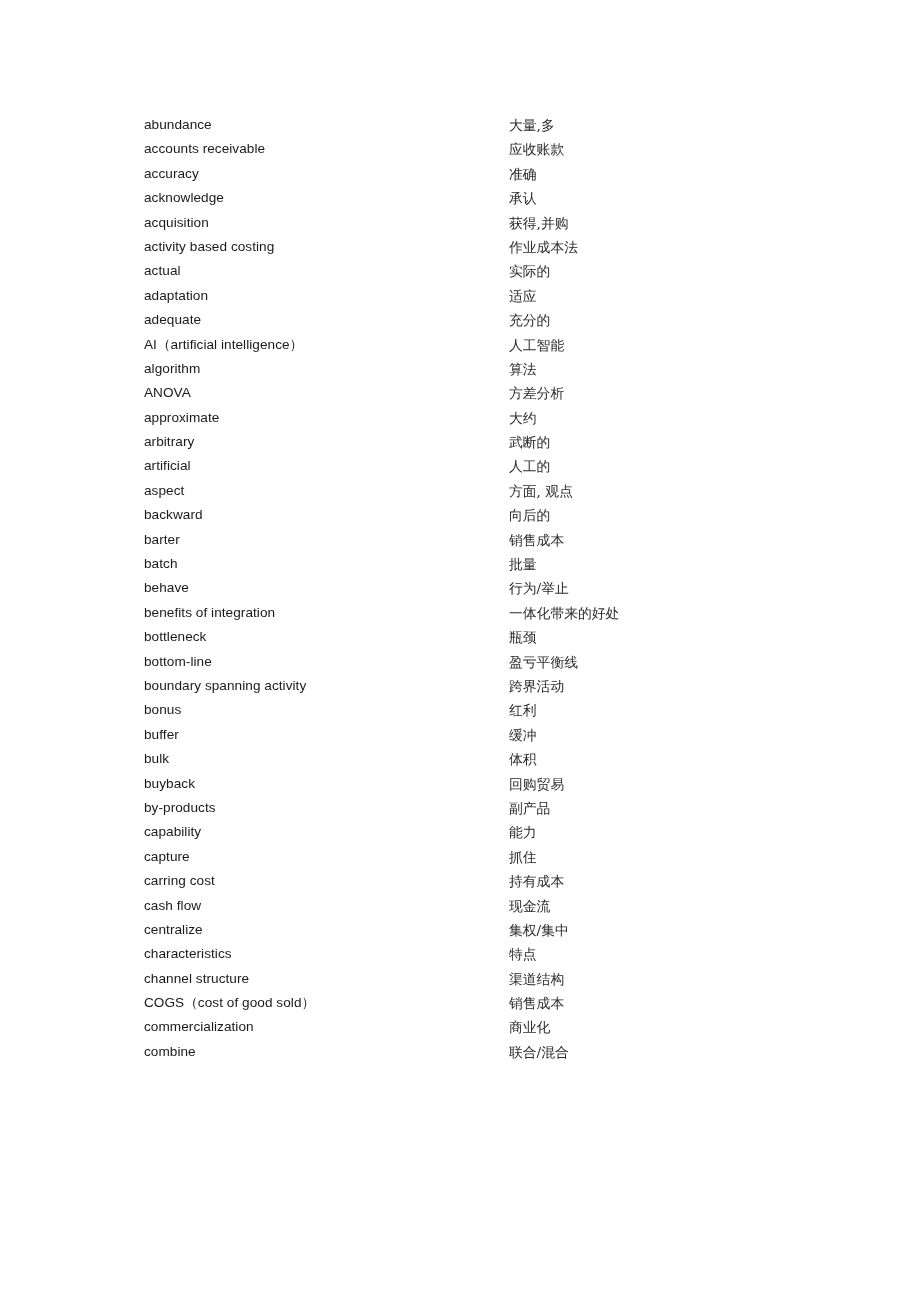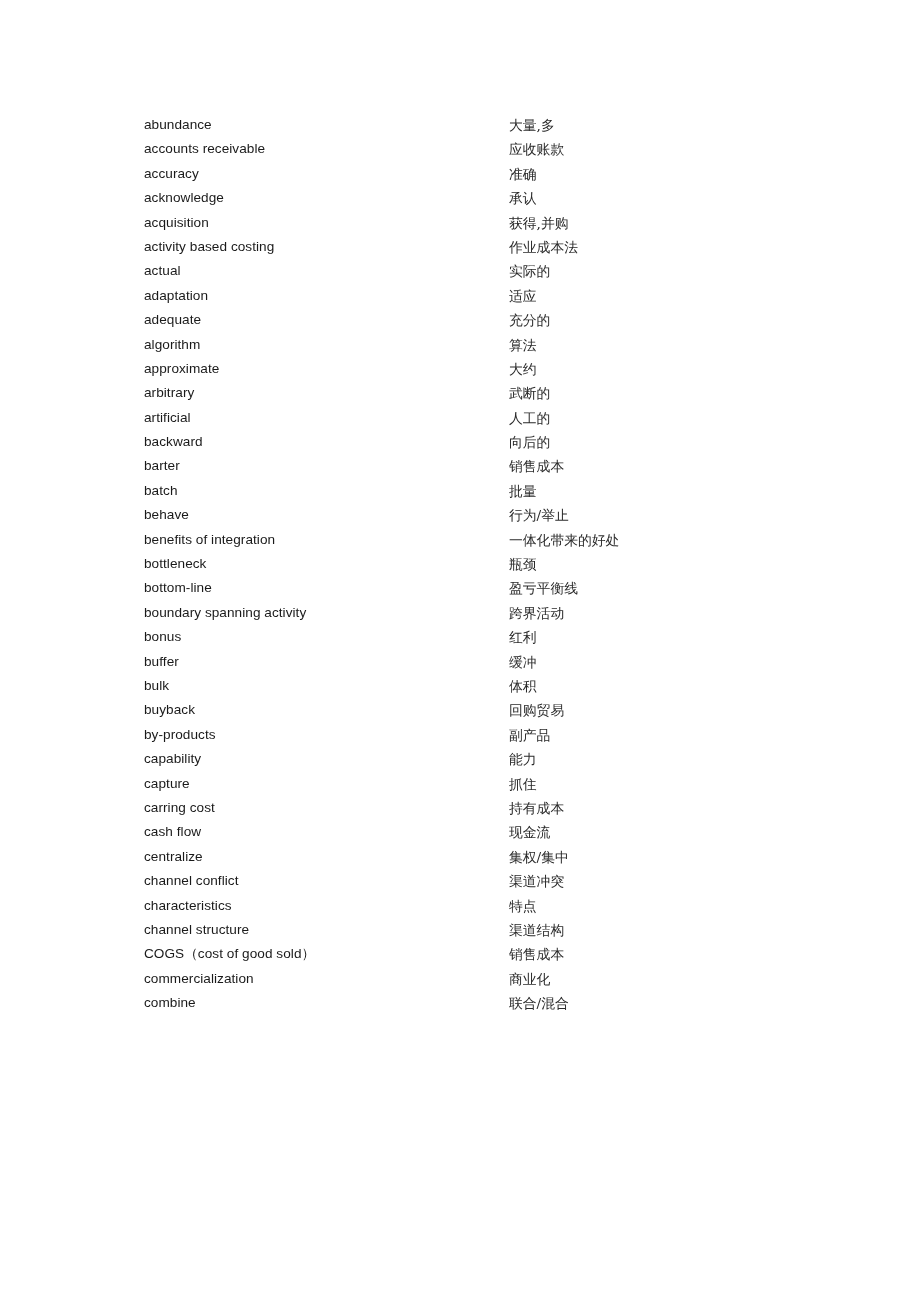--- a/index.html
+++ b/index.html
@@ -86,36 +86,48 @@
       </div>
       <div class="entry">
         <span class="term">adaptation</span>
         <span class="translation">适应</span>
       </div>
       <div class="entry">
         <span class="term">adequate</span>
         <span class="translation">充分的</span>
       </div>
       <div class="entry">
+        <span class="term">AI（artificial intelligence）</span>
+        <span class="translation">人工智能</span>
+      </div>
+      <div class="entry">
         <span class="term">algorithm</span>
         <span class="translation">算法</span>
       </div>
       <div class="entry">
+        <span class="term">ANOVA</span>
+        <span class="translation">方差分析</span>
+      </div>
+      <div class="entry">
         <span class="term">approximate</span>
         <span class="translation">大约</span>
       </div>
       <div class="entry">
         <span class="term">arbitrary</span>
         <span class="translation">武断的</span>
       </div>
       <div class="entry">
         <span class="term">artificial</span>
         <span class="translation">人工的</span>
       </div>
       <div class="entry">
+        <span class="term">aspect</span>
+        <span class="translation">方面, 观点</span>
+      </div>
+      <div class="entry">
         <span class="term">backward</span>
         <span class="translation">向后的</span>
       </div>
       <div class="entry">
         <span class="term">barter</span>
         <span class="translation">销售成本</span>
       </div>
       <div class="entry">
         <span class="term">batch</span>
         <span class="translation">批量</span>
@@ -172,24 +184,20 @@
         <span class="term">carring cost</span>
         <span class="translation">持有成本</span>
       </div>
       <div class="entry">
         <span class="term">cash flow</span>
         <span class="translation">现金流</span>
       </div>
       <div class="entry">
         <span class="term">centralize</span>
         <span class="translation">集权/集中</span>
-      </div>
-      <div class="entry">
-        <span class="term">channel conflict</span>
-        <span class="translation">渠道冲突</span>
       </div>
       <div class="entry">
         <span class="term">characteristics</span>
         <span class="translation">特点</span>
       </div>
       <div class="entry">
         <span class="term">channel structure</span>
         <span class="translation">渠道结构</span>
       </div>
       <div class="entry">

